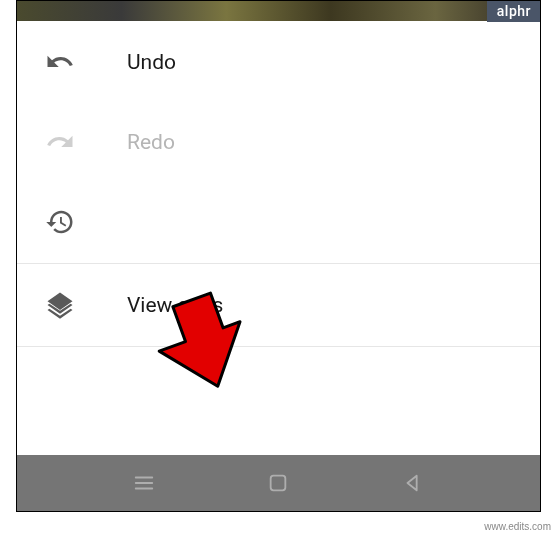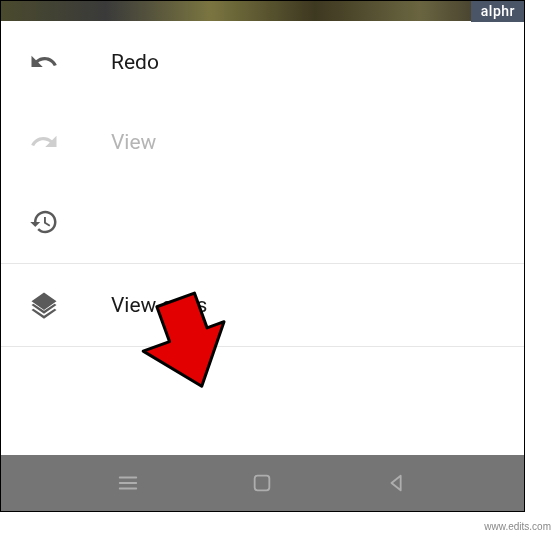--- a/index.html
+++ b/index.html
@@ -6,21 +6,21 @@
   body {
     font-family: -apple-system, Roboto, "Helvetica Neue", Arial, sans-serif;
     background: #fff;
     width: 553px;
     height: 534px;
     position: relative;
     overflow: hidden;
   }
   .frame {
     position: absolute;
-    left: 0; top: 0;
+    left: 16px; top: 0;
     width: 525px; height: 512px;
     border: 1px solid #000;
     background: #fff;
     overflow: hidden;
   }
   .top-strip {
     height: 20px;
     background: linear-gradient(90deg, #4a4a2e 0%, #3a3a3a 20%, #7a7540 40%, #3d3820 60%, #6a6540 80%, #2a2520 100%);
     position: relative;
   }
@@ -101,30 +101,30 @@
   </div>
 
   <div class="menu">
 
     <div class="menu-item">
       <span class="icon-slot">
         <svg width="30" height="30" viewBox="0 0 24 24">
             <path d="M12.5 8c-2.65 0-5.05.99-6.9 2.6L2 7v9h9l-3.62-3.62c1.39-1.16 3.16-1.88 5.12-1.88 3.31 0 6.13 1.94 7.36 4.75l2.37-.78C20.64 10.59 16.9 8 12.5 8z" fill="#5a5a5a"></path>
           </svg>
       </span>
-      <span class="menu-label">Redo</span>
+      <span class="menu-label">Undo</span>
     </div>
 
     <div class="menu-item disabled short">
       <span class="icon-slot">
         <svg width="30" height="30" viewBox="0 0 24 24">
             <path d="M18.4 10.6C16.55 8.99 14.15 8 11.5 8 7.1 8 3.36 10.59 1.77 14.47l2.37.78C5.37 12.44 8.19 10.5 11.5 10.5c1.96 0 3.73.72 5.12 1.88L13 16h9V7l-3.6 3.6z" fill="#cfcfcf"></path>
           </svg>
       </span>
-      <span class="menu-label">View</span>
+      <span class="menu-label">Redo</span>
     </div>
 
     <div class="menu-item">
       <span class="icon-slot">
         <svg width="30" height="30" viewBox="0 0 24 24">
             <path d="M13 3c-4.97 0-9 4.03-9 9H1l3.89 3.89.07.14L9 12H6c0-3.87 3.13-7 7-7s7 3.13 7 7-3.13 7-7 7c-1.93 0-3.68-.79-4.94-2.06l-1.42 1.42C8.27 19.99 10.51 21 13 21c4.97 0 9-4.03 9-9s-4.03-9-9-9zm-1 5v5l4.28 2.54.72-1.21-3.5-2.08V8H12z" fill="#5a5a5a"></path>
           </svg>
       </span>
     </div>
 

